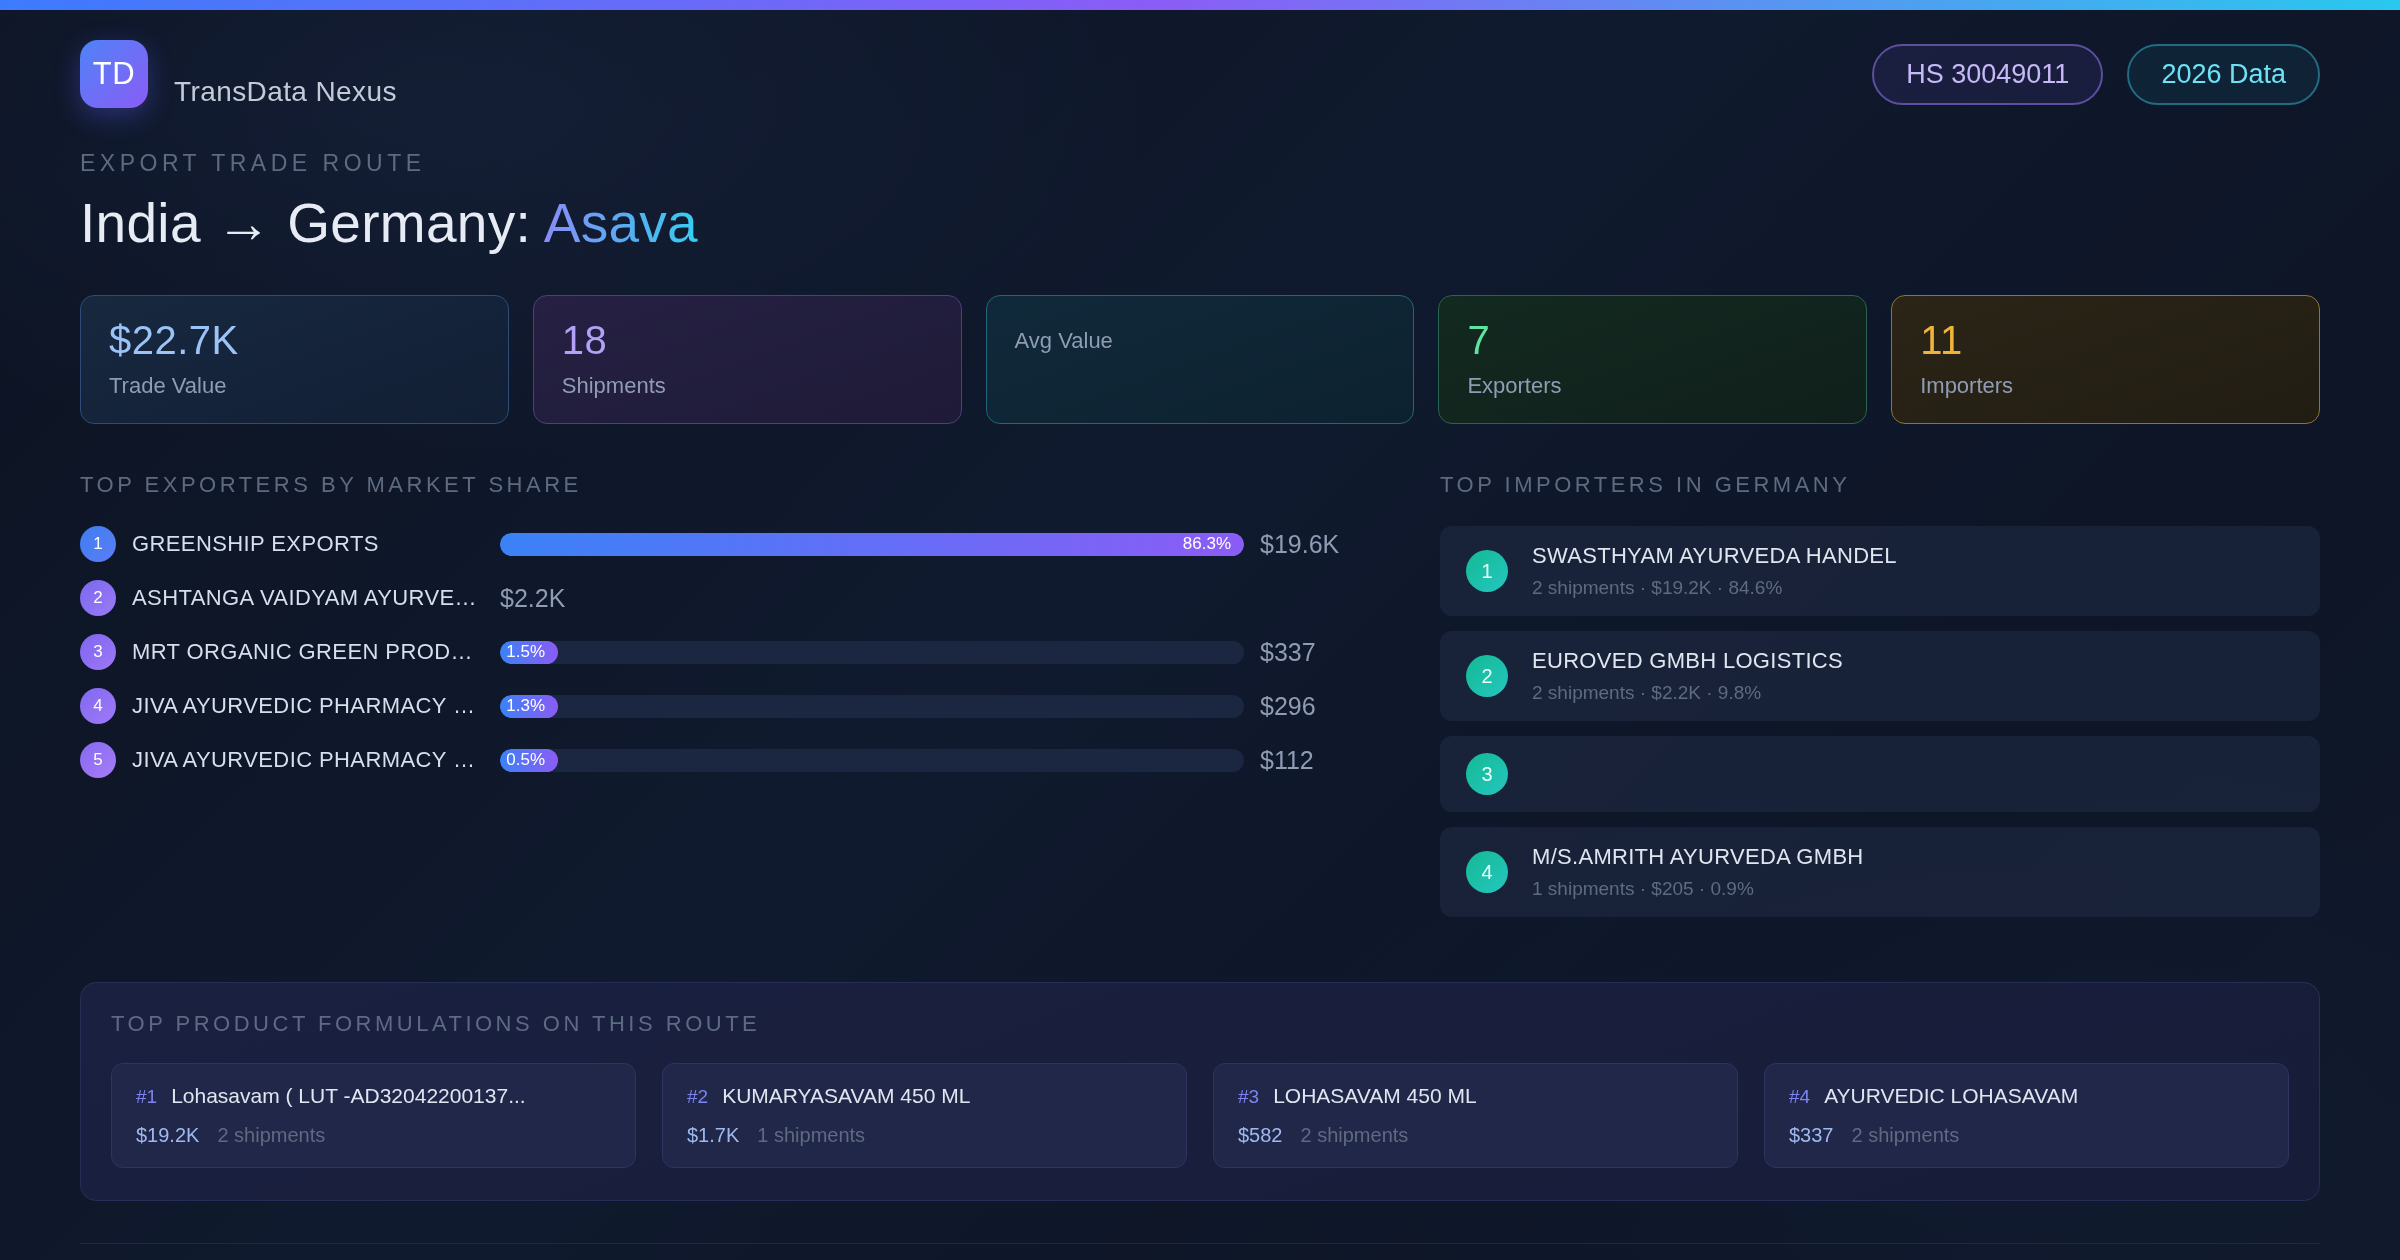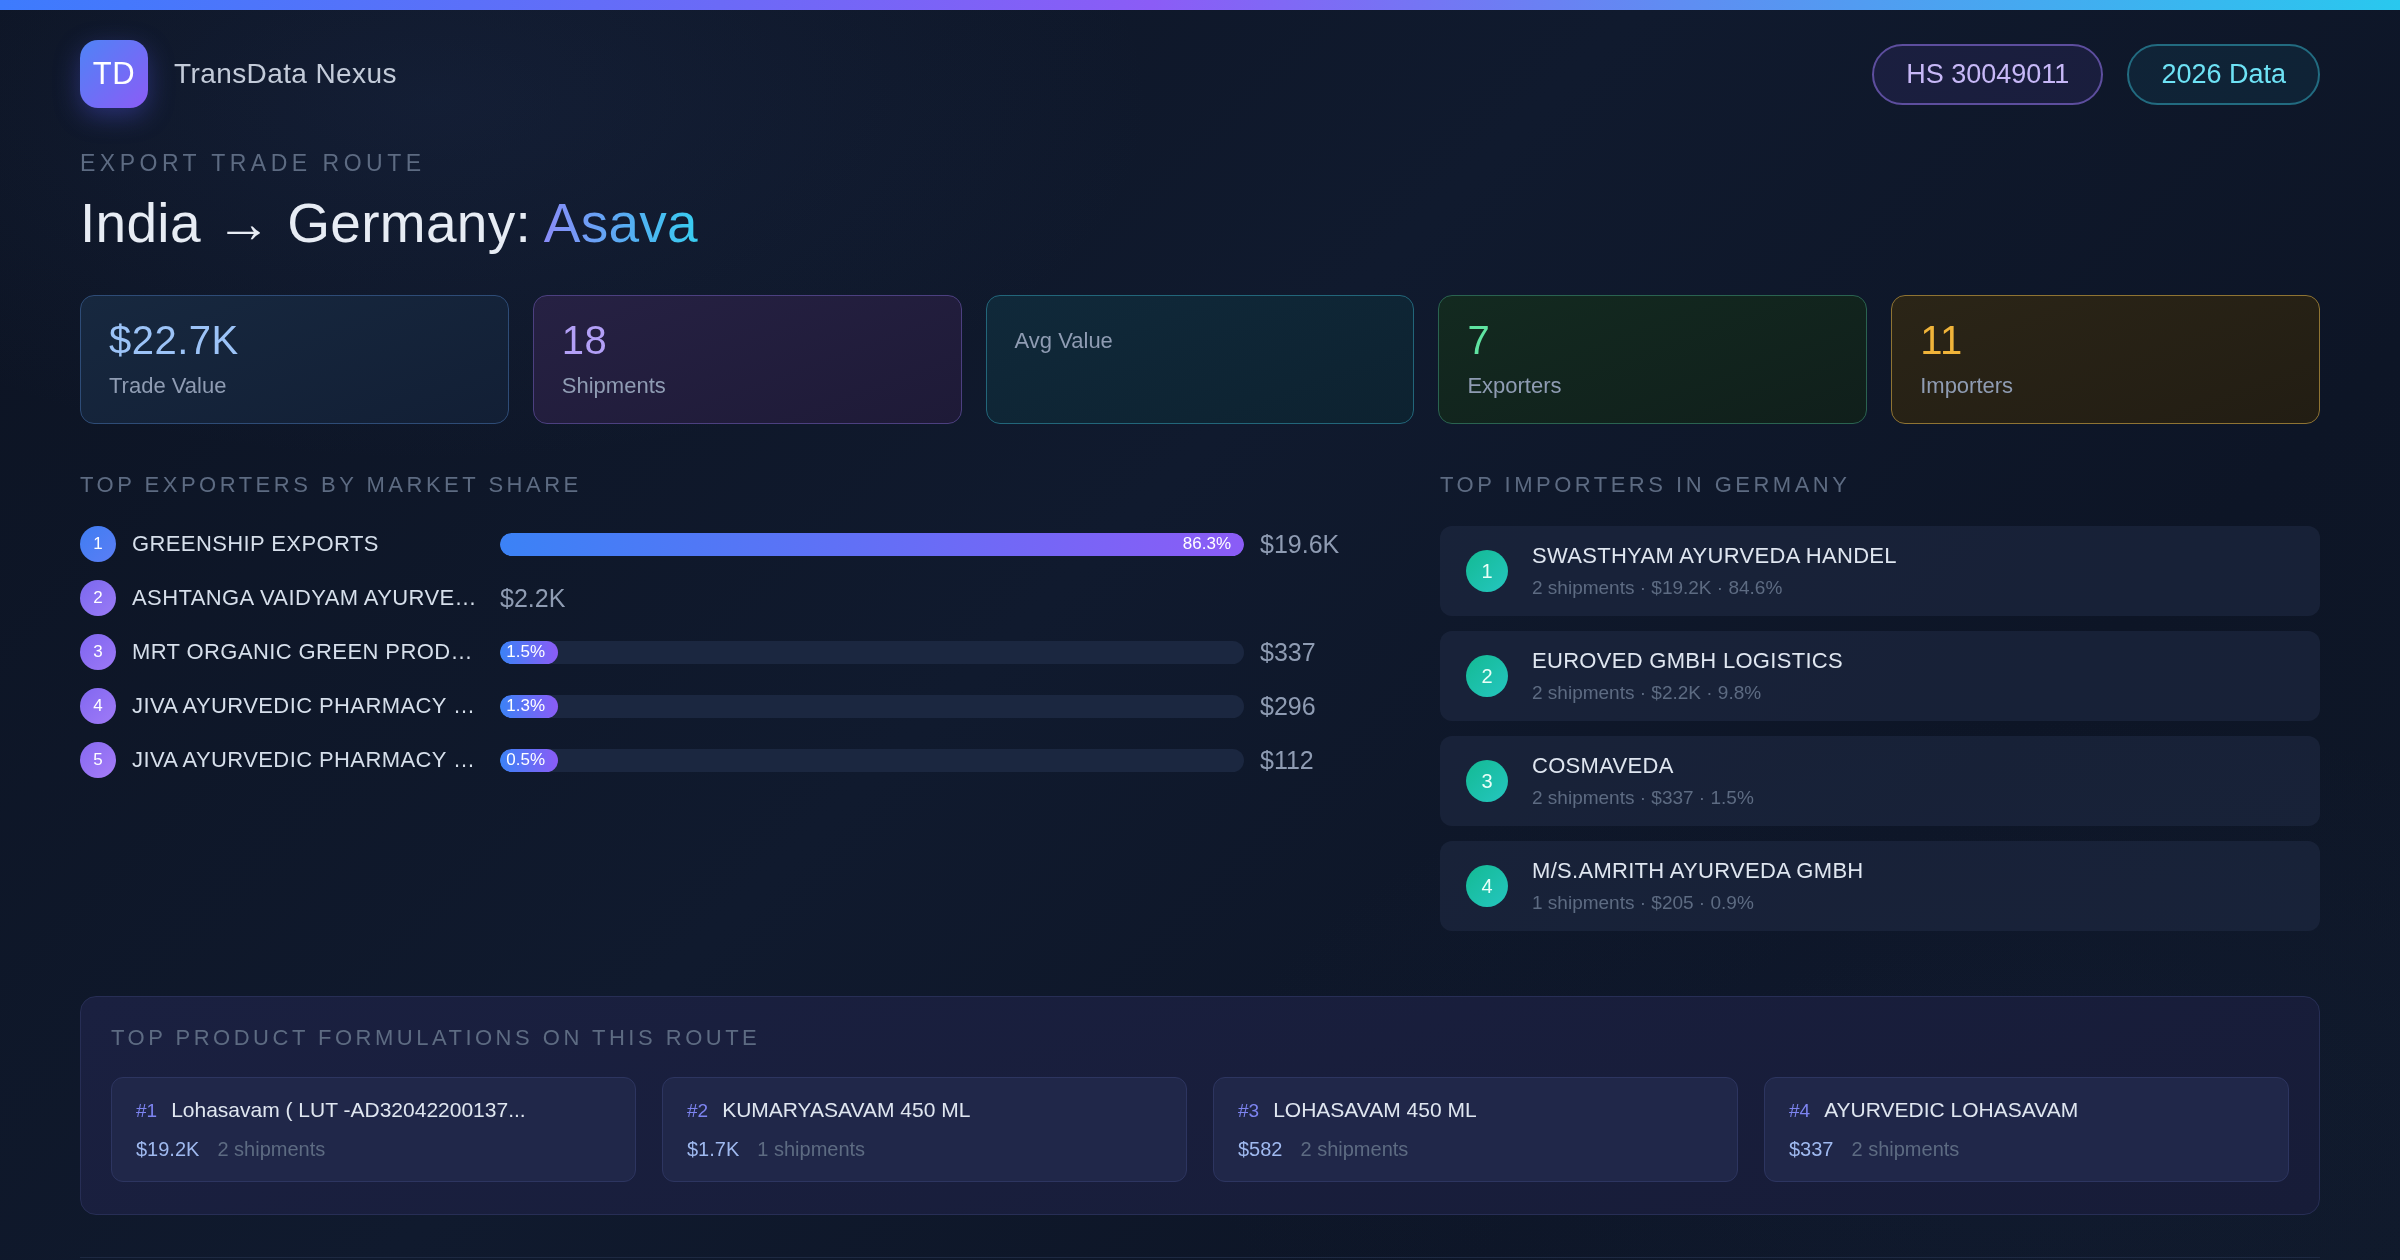--- a/index.html
+++ b/index.html
@@ -12,21 +12,21 @@
       linear-gradient(135deg,#0c1322 0%, #101a2e 45%, #0d1526 75%, #0f1828 100%);
     color:#e7ecf4;
     overflow:hidden;
   }
   .top-accent { height:10px; width:100%;
     background:linear-gradient(90deg,#3d7bfd 0%, #6b6af7 30%, #8b5cf6 48%, #5f8df2 70%, #29c8ee 100%); }
   .container { padding:0 80px; }
 
   
   .topbar { margin-top:30px; display:flex; align-items:center; justify-content:space-between; }
-  .brand-group { display:flex; align-items:center; }
+  .brand-group { display:flex; align-items:flex-end; }
   .logo { width:68px; height:68px; border-radius:18px;
     background:linear-gradient(135deg,#4f83f6 0%, #8b5cf6 100%);
     display:flex; align-items:center; justify-content:center;
     font-size:31px; color:#fff; font-weight:500; letter-spacing:0.5px;
     box-shadow:0 8px 26px rgba(88,92,246,0.35); }
   .brand-name { margin-left:26px; font-size:28px; color:#c3cbd9; letter-spacing:0.4px; }
   .badges { display:flex; gap:24px; }
   .badge { padding:13px 32px; border-radius:999px; font-size:27px; border:2px solid; }
   .badge-purple { color:#c7b8f7; border-color:#5d4e9e; background:rgba(69,55,130,0.22); }
   .badge-cyan   { color:#6ee2f5; border-color:#226b80; background:rgba(20,70,95,0.25); }
@@ -218,24 +218,20 @@
       <div class="imp-card">
         <div class="imp-rank">2</div>
         <div>
           <div class="imp-name">EUROVED GMBH LOGISTICS</div>
           <div class="imp-meta">2 shipments · $2.2K · 9.8%</div>
         </div>
       </div>
 
       <div class="imp-card">
         <div class="imp-rank">3</div>
-        <div>
-          <div class="imp-name">COSMAVEDA</div>
-          <div class="imp-meta">2 shipments · $337 · 1.5%</div>
-        </div>
       </div>
 
       <div class="imp-card">
         <div class="imp-rank">4</div>
         <div>
           <div class="imp-name">M/S.AMRITH AYURVEDA GMBH</div>
           <div class="imp-meta">1 shipments · $205 · 0.9%</div>
         </div>
       </div>
     </div>

